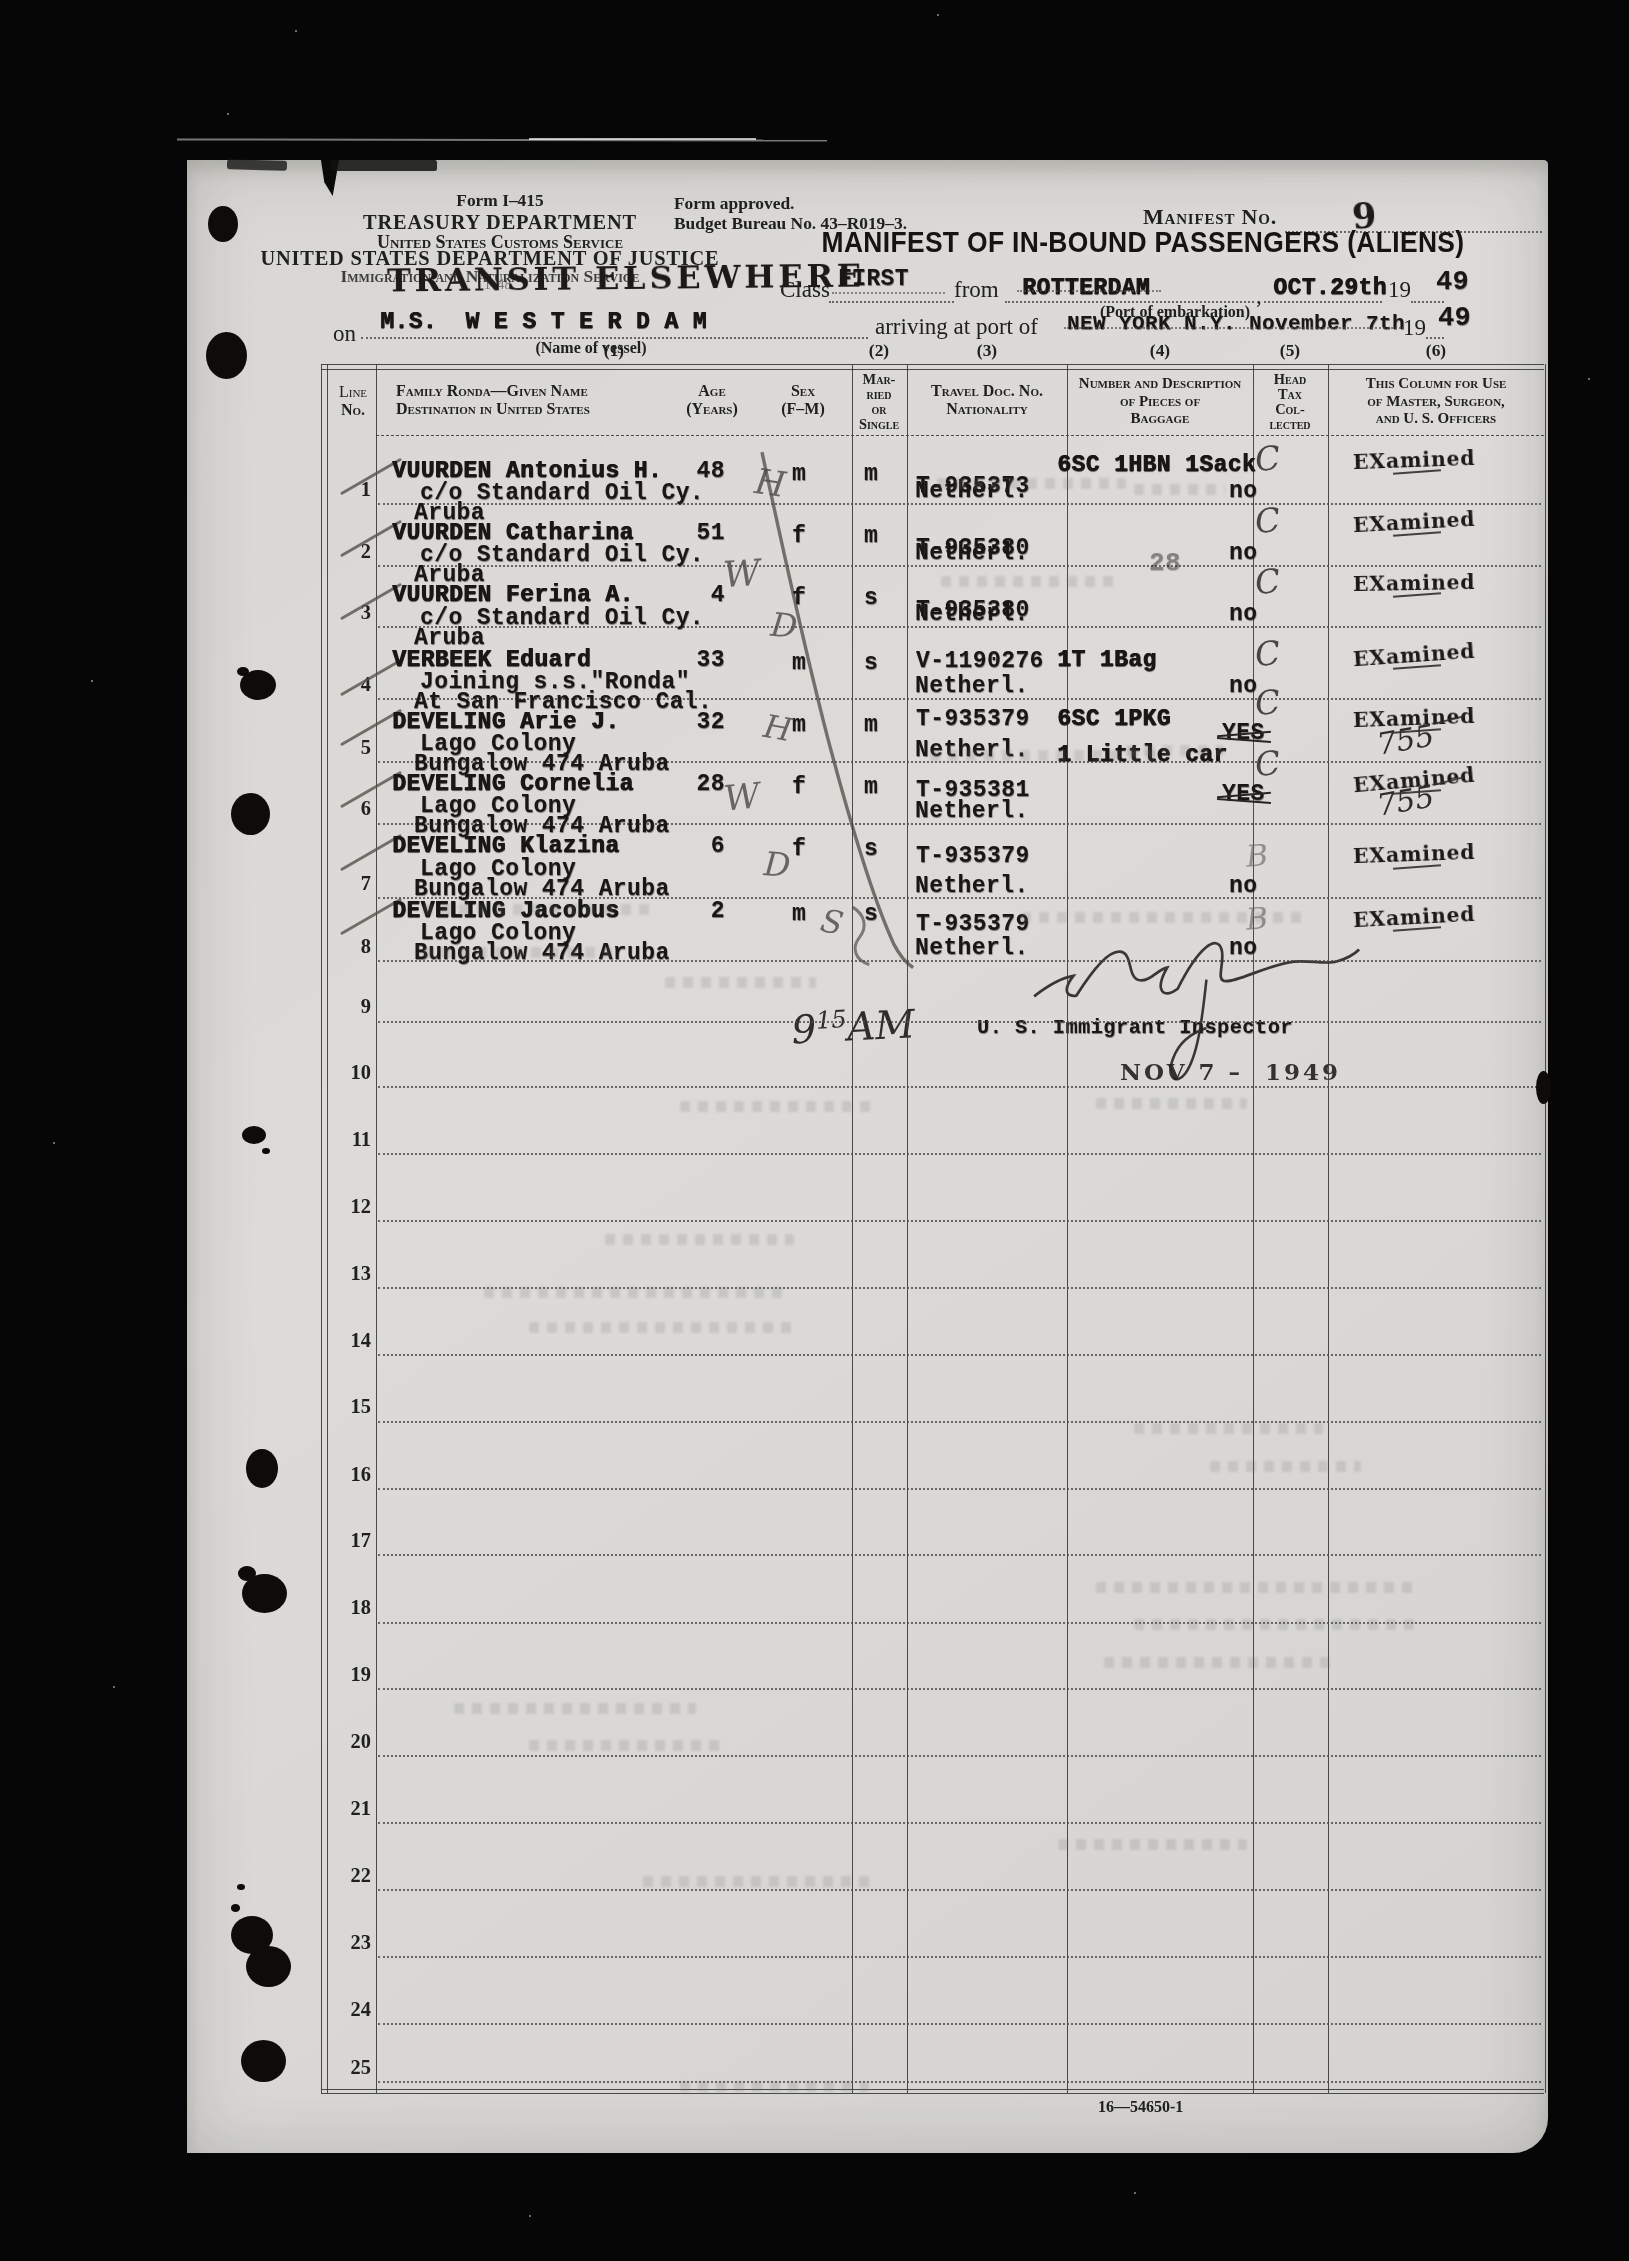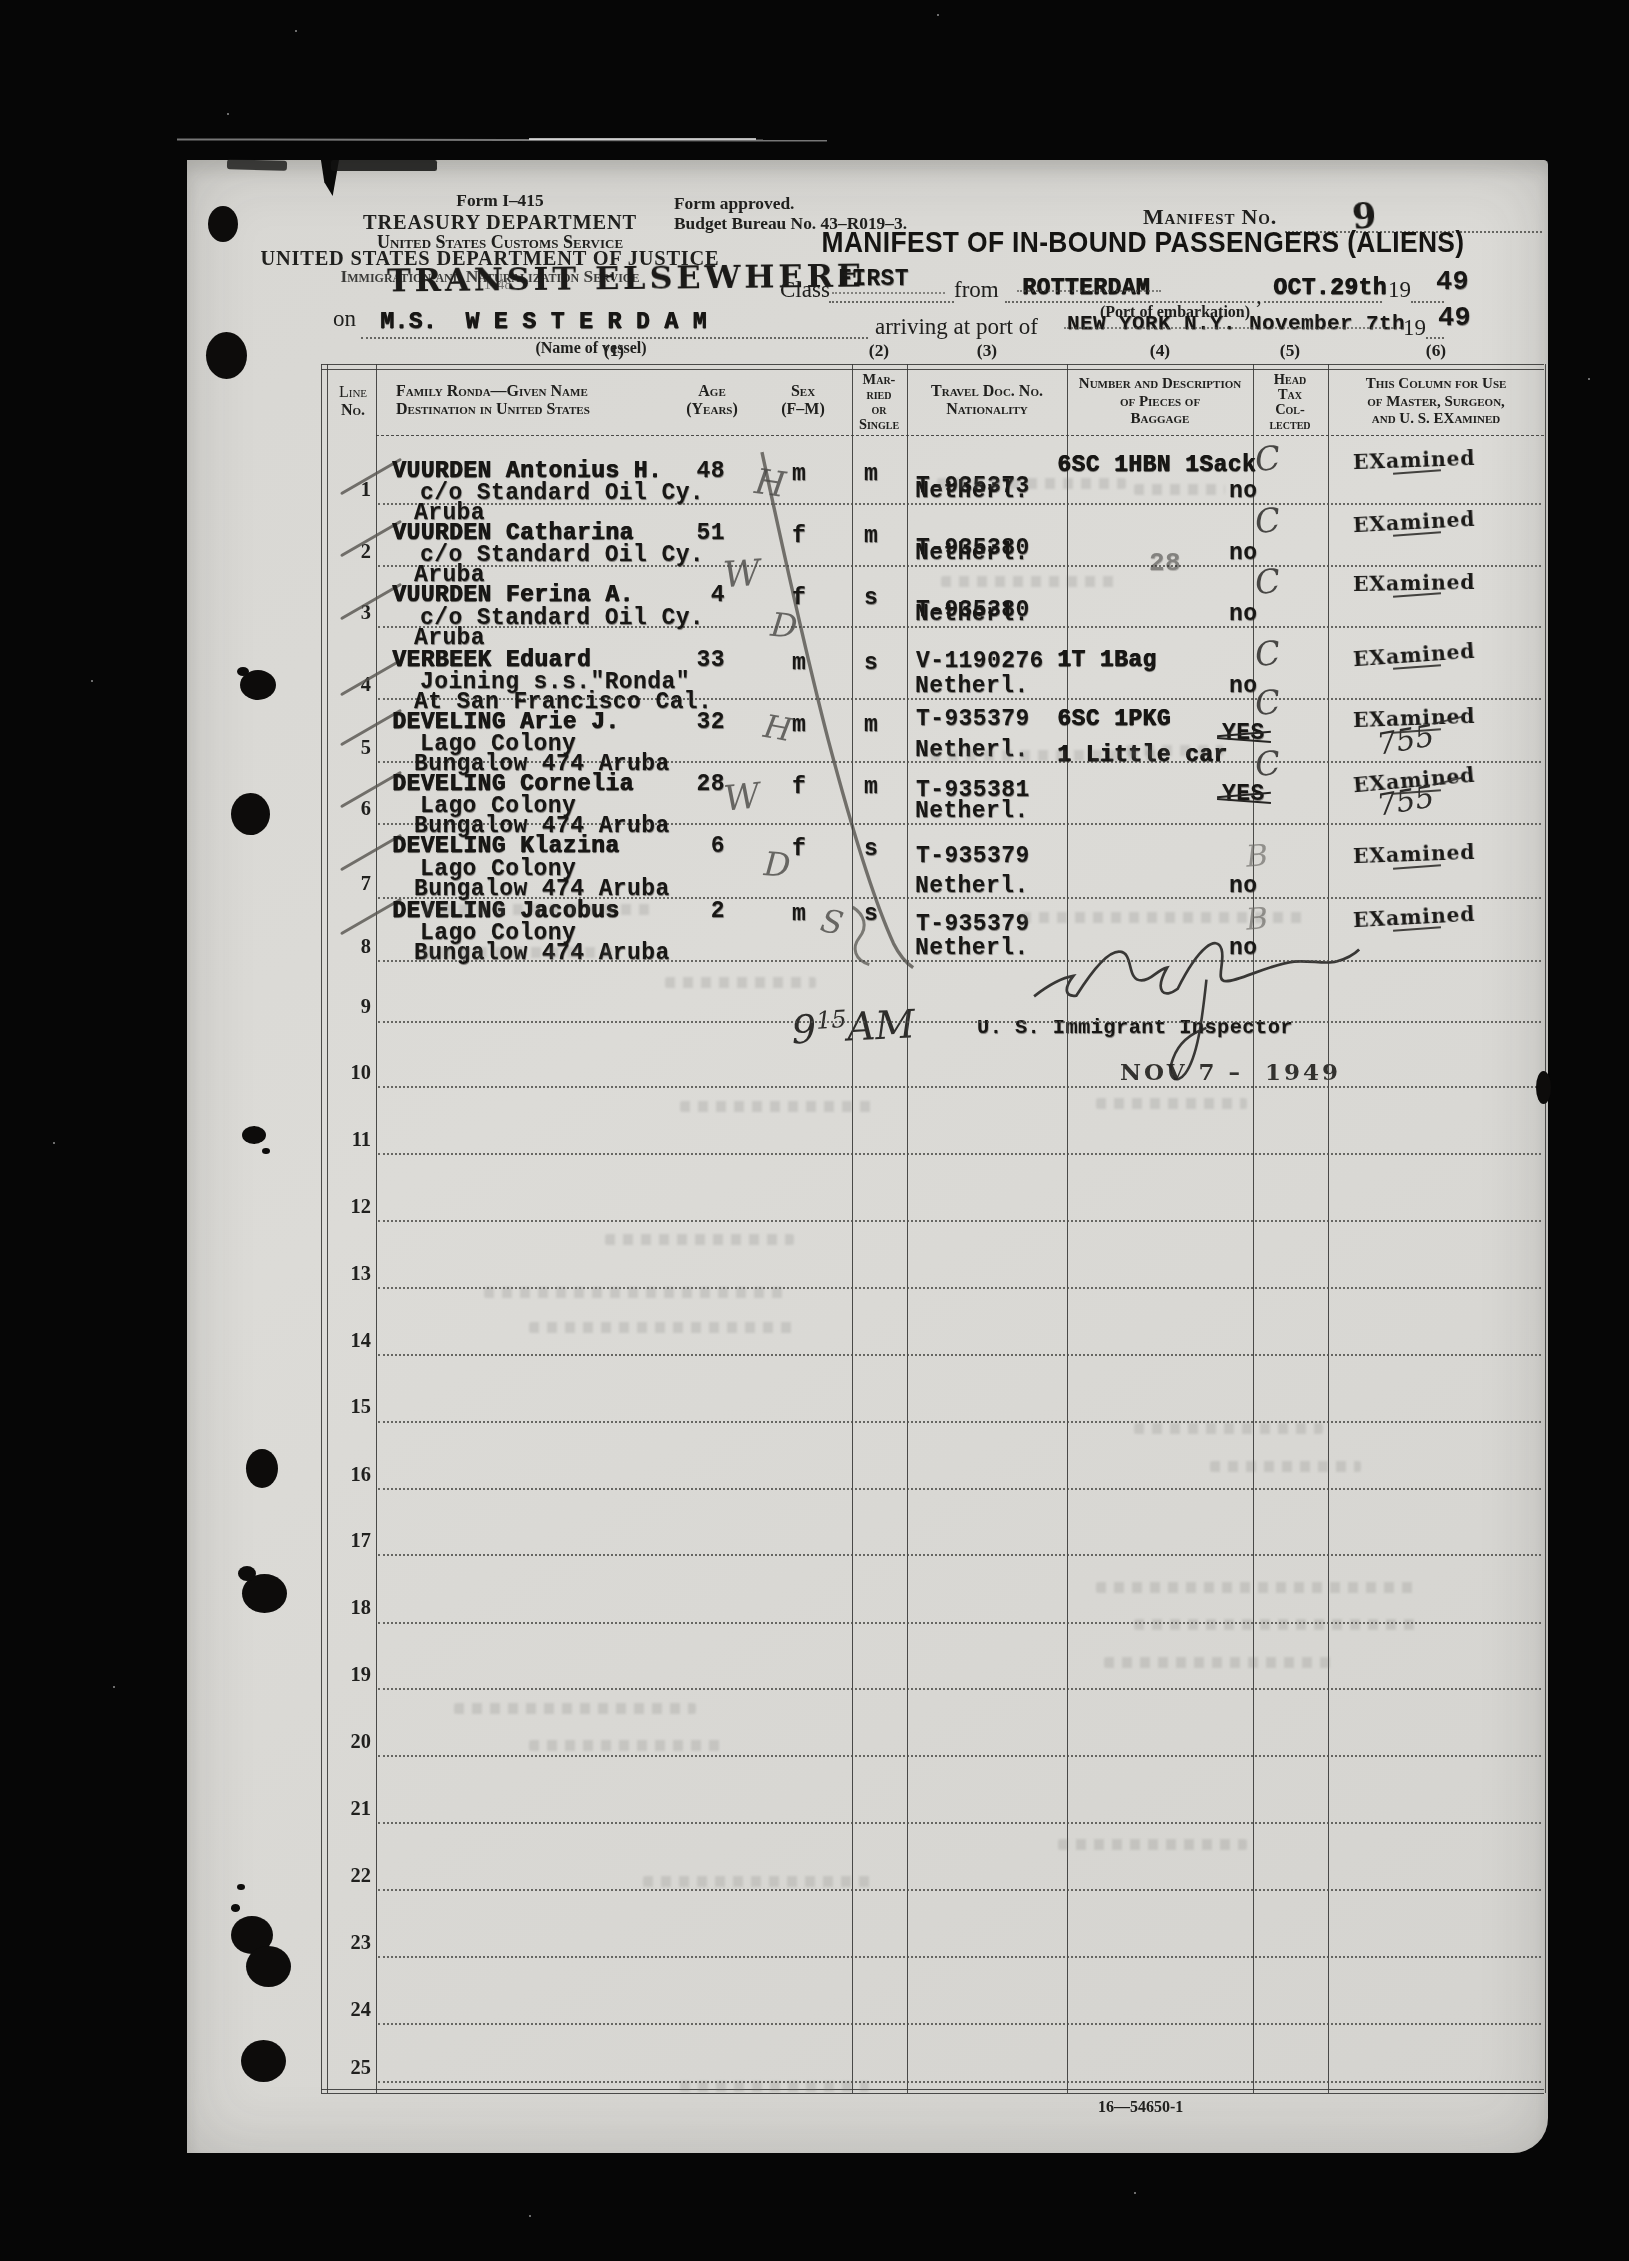--- a/index.html
+++ b/index.html
@@ -89,21 +89,21 @@
   <div class="t heavy" style="left:1022px;top:277px;">ROTTERDAM</div>
   <div class="dotline" style="left:1017px;top:290px;width:144px;opacity:.65;"></div>
   <div class="p ctr" style="left:1149px;top:304px;font-size:16px;font-weight:700;margin-left:26px;">(Port of embarkation)</div>
   <div class="p" style="left:1256px;top:284px;font-size:23px;">,</div>
   <div class="dotline" style="left:1264px;top:301px;width:118px;"></div>
   <div class="t heavy" style="left:1273px;top:277px;">OCT.29th</div>
   <div class="p" style="left:1388px;top:278px;font-size:23px;">19</div>
   <div class="dotline" style="left:1411px;top:301px;width:33px;"></div>
   <div class="t" style="left:1436px;top:269px;font-size:27px;">49</div>
 
-  <div class="p" style="left:333px;top:307px;font-size:23px;">on</div>
+  <div class="p" style="left:333px;top:322px;font-size:23px;">on</div>
   <div class="dotline" style="left:361px;top:337px;width:507px;"></div>
   <div class="t heavy" style="left:380px;top:311px;">M.S.  W E S T E R D A M</div>
   <div class="p ctr" style="left:591px;top:340px;font-size:16px;font-weight:700;">(Name of vessel)</div>
   <div class="p" style="left:875px;top:315px;font-size:23px;">arriving at port of</div>
   <div class="t" style="left:1067px;top:313px;font-size:21px;">NEW YORK N.Y. November 7th</div>
   <div class="dotline" style="left:1064px;top:327px;width:340px;opacity:.65;"></div>
   <div class="p" style="left:1403px;top:316px;font-size:23px;">19</div>
   <div class="dotline" style="left:1426px;top:337px;width:18px;"></div>
   <div class="t" style="left:1438px;top:305px;font-size:27px;">49</div>
 
@@ -157,21 +157,21 @@
     <div class="p ctr sc" style="left: 987px; top: 401px; font-size: 16px; font-weight: 700;">Nationality</div>
     <div class="p ctr sc" style="left: 1160px; top: 376px; font-size: 15px; font-weight: 700;">Number and Description</div>
     <div class="p ctr sc" style="left: 1160px; top: 394px; font-size: 15px; font-weight: 700;">of Pieces of</div>
     <div class="p ctr sc" style="left: 1160px; top: 411px; font-size: 15px; font-weight: 700;">Baggage</div>
     <div class="p ctr sc" style="left: 1290px; top: 372px; font-size: 14.4px; font-weight: 700;">Head</div>
     <div class="p ctr sc" style="left: 1290px; top: 387px; font-size: 14.4px; font-weight: 700;">Tax</div>
     <div class="p ctr sc" style="left: 1290px; top: 402px; font-size: 14.4px; font-weight: 700;">Col-</div>
     <div class="p ctr sc" style="left: 1290px; top: 417px; font-size: 14.4px; font-weight: 700;">lected</div>
     <div class="p ctr sc" style="left: 1436px; top: 376px; font-size: 15px; font-weight: 700;">This Column for Use</div>
     <div class="p ctr sc" style="left: 1436px; top: 394px; font-size: 15px; font-weight: 700;">of Master, Surgeon,</div>
-    <div class="p ctr sc" style="left: 1436px; top: 411px; font-size: 15px; font-weight: 700;">and U. S. EXamined</div>
+    <div class="p ctr sc" style="left: 1436px; top: 411px; font-size: 15px; font-weight: 700;">and U. S. Officers</div>
     <div class="dotline" style="left: 378px; top: 503px; width: 1163px;"></div>
     <div class="p" style="left: 333px; top: 479px; width: 38px; font-size: 20.4px; font-weight: 700; text-align: right;">1</div>
     <div class="dotline" style="left: 378px; top: 565px; width: 1163px;"></div>
     <div class="p" style="left: 333px; top: 541px; width: 38px; font-size: 20.4px; font-weight: 700; text-align: right;">2</div>
     <div class="dotline" style="left: 378px; top: 626px; width: 1163px;"></div>
     <div class="p" style="left: 333px; top: 602px; width: 38px; font-size: 20.4px; font-weight: 700; text-align: right;">3</div>
     <div class="dotline" style="left: 378px; top: 698px; width: 1163px;"></div>
     <div class="p" style="left: 333px; top: 674px; width: 38px; font-size: 20.4px; font-weight: 700; text-align: right;">4</div>
     <div class="dotline" style="left: 378px; top: 761px; width: 1163px;"></div>
     <div class="p" style="left: 333px; top: 737px; width: 38px; font-size: 20.4px; font-weight: 700; text-align: right;">5</div>

